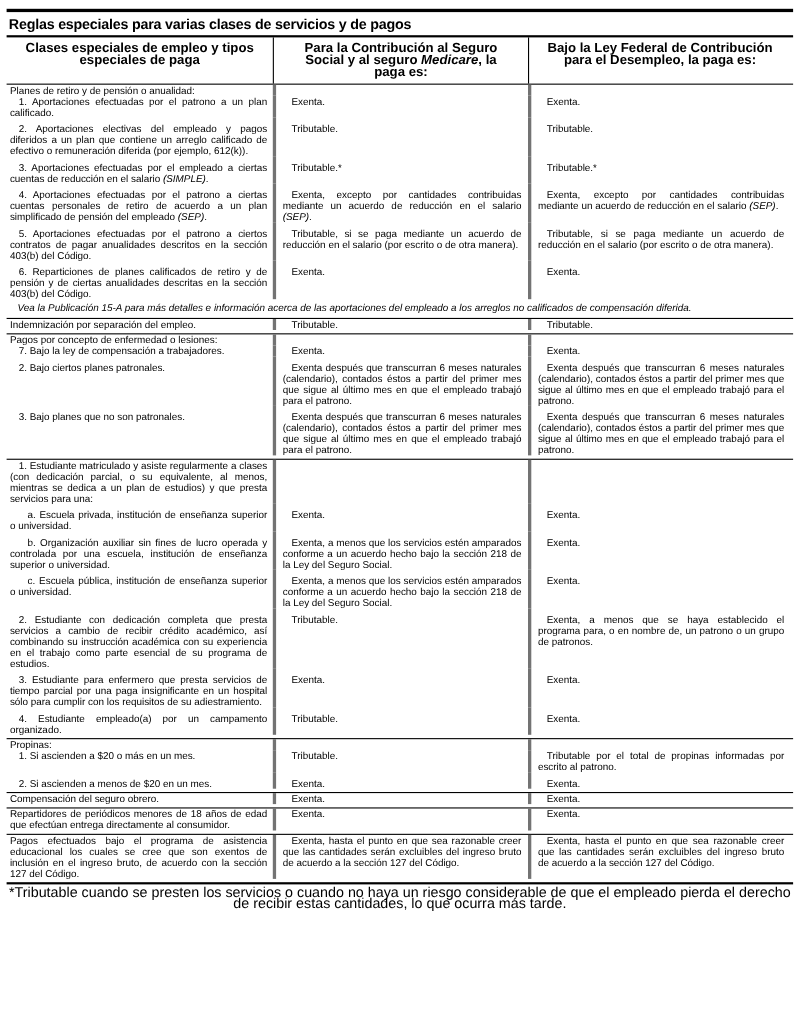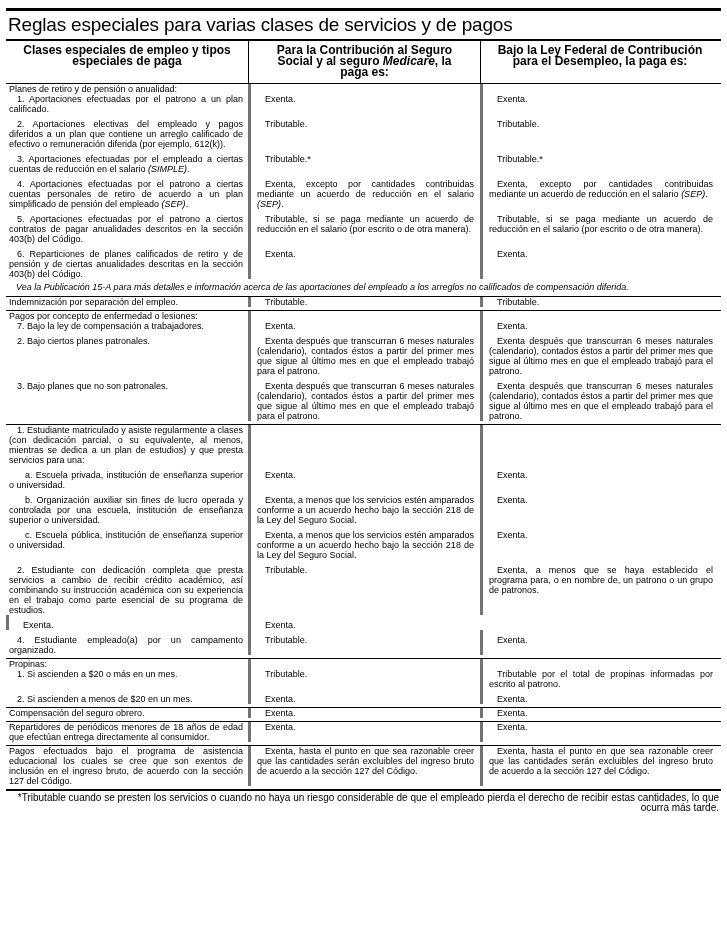--- a/index.html
+++ b/index.html
@@ -2,21 +2,21 @@
 <html lang="es"><head>
 <meta charset="utf-8">
 <style>
   html,body{margin:0;padding:0;background:#fff;color:#000;}
   body{width:727px;height:937px;overflow:hidden;
        font-family:"Liberation Sans",sans-serif;-webkit-font-smoothing:antialiased;}
   *{box-sizing:border-box;}
   .page{width:727px;padding:0 6px;}
   .rule-thick{height:3px;background:#000;margin-top:8px;}
   .rule-med{height:2px;background:#000;}
-  .table-title{font-size:19px;font-weight:normal;letter-spacing:-0.2px;
+  .table-title{font-size:13px;font-weight:bold;letter-spacing:-0.2px;
                padding:3px 0 3px 2px;}
   
   .grid-header{display:grid;grid-template-columns:242px 232px 239px;
                border-bottom:1px solid #000;}
   .grid-header .hcell{font-size:12px;line-height:11px;font-weight:bold;
                text-align:center;padding:4px 14px 5px;}
   .grid-header .hcell.hc1,.grid-header .hcell.hc2{border-left:1px solid #000;}
   
   .section{padding-bottom:3px;}
   .section + .section{border-top:1px solid #000;}
@@ -25,22 +25,22 @@
   .cell{font-size:9px;line-height:10px;text-align:justify;
         text-indent:8px;padding:0 5px 0 3px;}
   .cell.col1,.cell.col2{border-left:3px solid #737373;padding:0 6px 0 6px;}
   .row.gap > .cell.col1,.row.gap > .cell.col2{padding-top:5px;}
   .cell.head,.cell.single{text-indent:0;font-weight:normal;}
   .cell.sub{text-indent:16px;}
   .note-row{display:block;}
   .note-row .note-cell{font-size:9px;line-height:10px;text-align:justify;
         text-indent:8px;padding:3px 2px 1px 2px;font-style:italic;}
   .rule-bottom{height:2px;background:#000;}
-  .footnote{font-size:10px;line-height:10px;padding:2px 2px 0 2px;
-        text-align:right;}
+  .footnote{font-size:13px;line-height:10px;padding:2px 2px 0 2px;
+        text-align:center;}
   i{font-style:italic;}
 </style>
 </head>
 <body>
 
 <div class="page">
   <div class="rule-thick"></div>
   <div class="table-title">Reglas especiales para varias clases de servicios y de pagos</div>
   <div class="rule-med"></div>
 
@@ -140,20 +140,21 @@
           <div class="cell col0 sub">c. Escuela pública, institución de enseñanza superior o universidad.</div>
           <div class="cell col1">Exenta, a menos que los servicios estén amparados conforme a un acuerdo hecho bajo la sección 218 de la Ley del Seguro Social.</div>
           <div class="cell col2">Exenta.</div>
         </div>
         <div class="row gap">
           <div class="cell col0 item">2. Estudiante con dedicación completa que presta servicios a cambio de recibir crédito académico, así combinando su instrucción académica con su experiencia en el trabajo como parte esencial de su programa de estudios.</div>
           <div class="cell col1">Tributable.</div>
           <div class="cell col2">Exenta, a menos que se haya establecido el programa para, o en nombre de, un patrono o un grupo de patronos.</div>
         </div>
         <div class="row gap">
+          <div class="cell col0 item">3. Estudiante para enfermero que presta servicios de tiempo parcial por una paga insignificante en un hospital sólo para cumplir con los requisitos de su adiestramiento.</div>
           <div class="cell col1">Exenta.</div>
           <div class="cell col2">Exenta.</div>
         </div>
         <div class="row gap">
           <div class="cell col0 item">4. Estudiante empleado(a) por un campamento organizado.</div>
           <div class="cell col1">Tributable.</div>
           <div class="cell col2">Exenta.</div>
         </div>
       </div>
       <div class="section">

